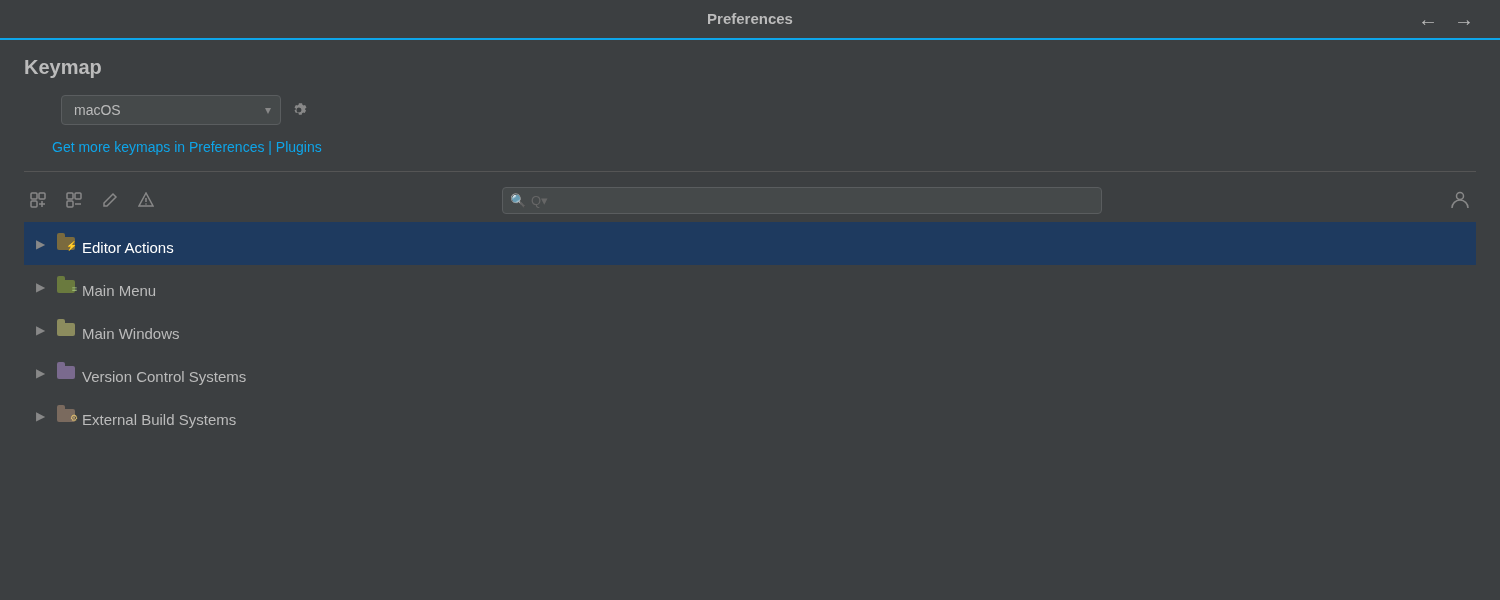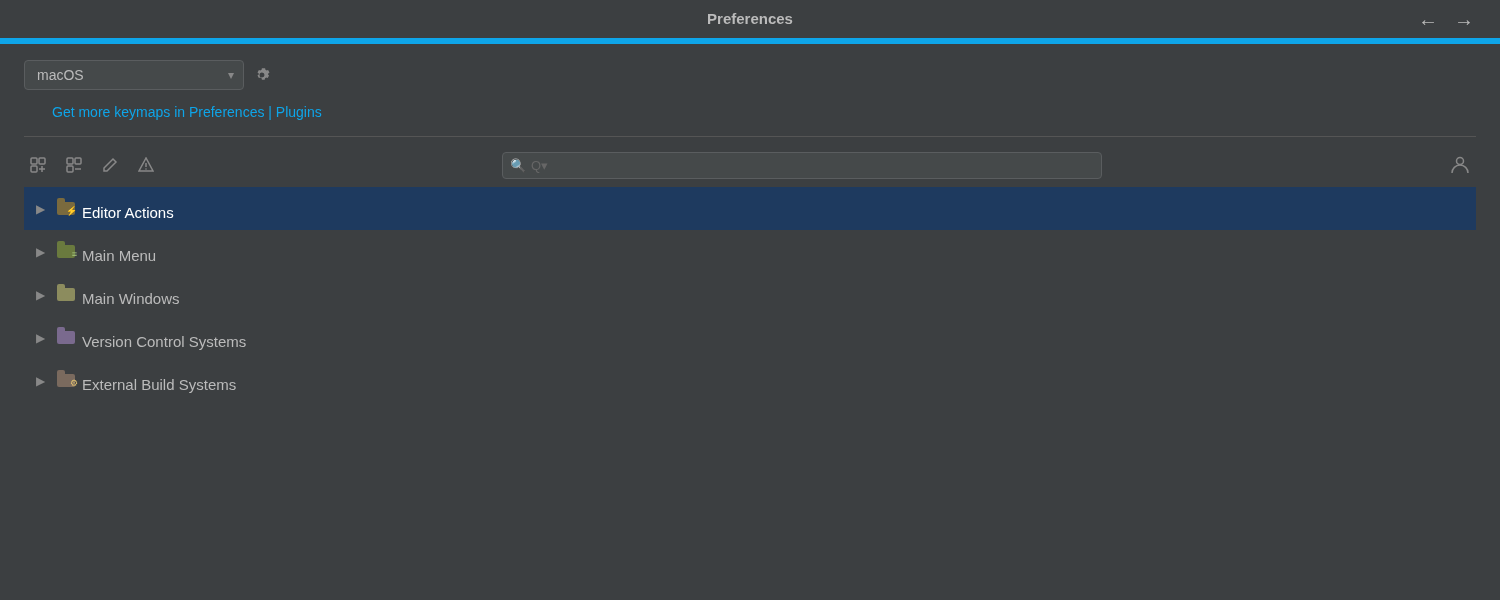--- a/index.html
+++ b/index.html
@@ -10,21 +10,21 @@
       background: #3c3f41;
       font-family: -apple-system, 'Helvetica Neue', Arial, sans-serif;
       color: #bbbbbb;
       overflow: hidden;
     }
 
     .title-bar {
       background: #3c3f41;
       text-align: center;
       padding: 10px 0 10px;
-      border-bottom: 6px solid #0ea5e9;
+      border-bottom: 2px solid #0ea5e9;
       position: relative;
     }
 
     .title-bar-text {
       font-size: 15px;
       font-weight: 600;
       color: #bbbbbb;
     }
 
     .nav-buttons {
@@ -55,20 +55,21 @@
       font-weight: 700;
       color: #bbbbbb;
       margin-bottom: 16px;
     }
 
     .keymap-controls {
       display: flex;
       align-items: center;
       gap: 0;
       margin-bottom: 14px;
+      margin-left: 37px;
     }
 
     .keymap-select-wrapper {
       position: relative;
       display: inline-block;
     }
 
     .keymap-select {
       appearance: none;
       background: #45494a;
@@ -388,20 +389,21 @@
 <div class="title-bar">
   <span class="title-bar-text">Preferences</span>
   <div class="nav-buttons">
     <button class="nav-btn">←</button>
     <button class="nav-btn">→</button>
   </div>
 </div>
 
 <div class="main-content">
 
+  <div class="section-title">Keymap</div>
 
   <div class="keymap-controls">
     <div class="keymap-select-wrapper">
       <select class="keymap-select">
         <option>macOS</option>
         <option>Windows</option>
         <option>Linux</option>
         <option>Eclipse</option>
         <option>Emacs</option>
         <option>NetBeans 6.5</option>

